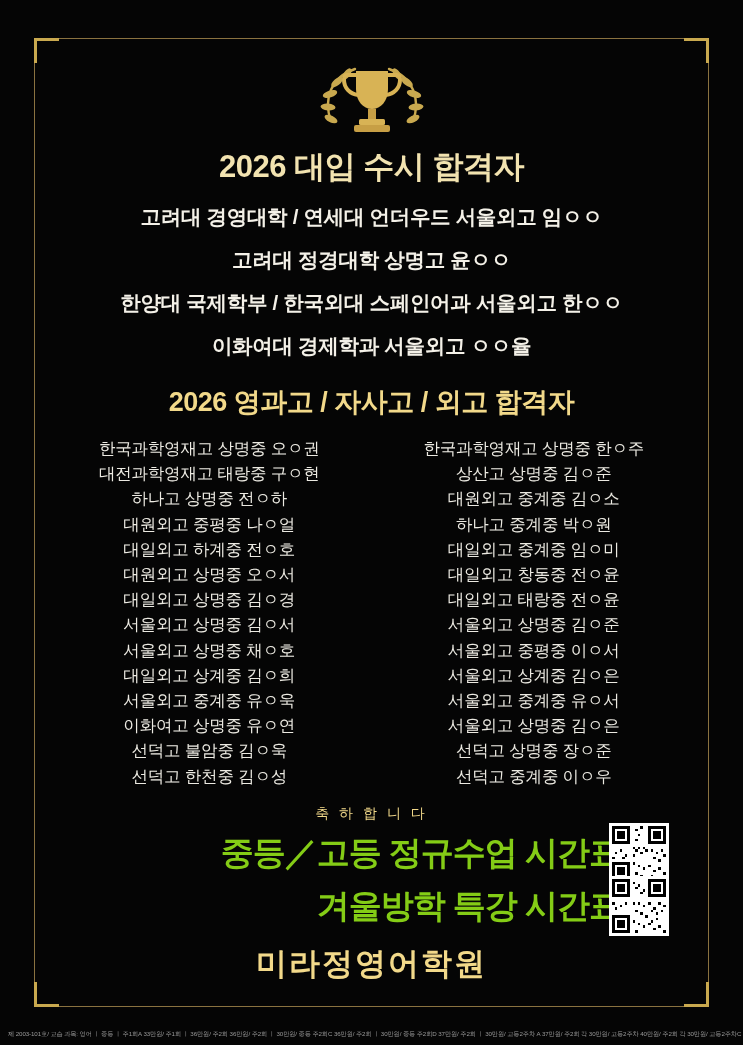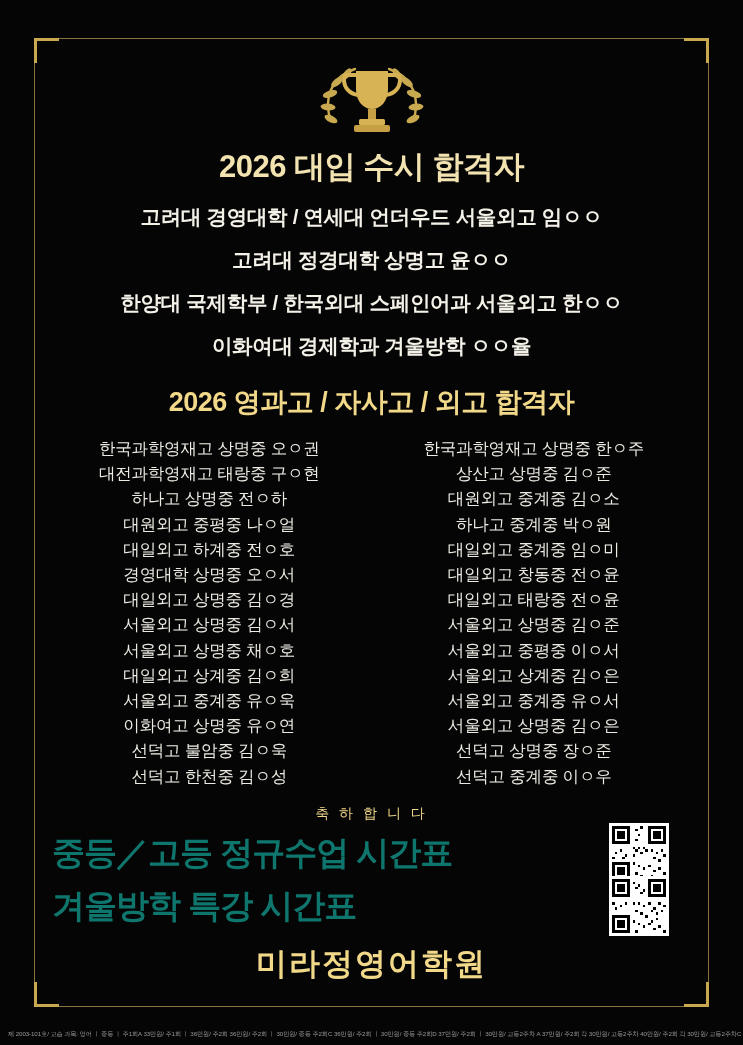--- a/index.html
+++ b/index.html
@@ -121,23 +121,23 @@
     width: 100%;
     display: flex;
     align-items: center;
     justify-content: center;
     margin-top: 8px;
     position: relative;
   }
   .promo-text {
     font-size: 33px;
     font-weight: bold;
-    color: #0f766e;
+    color: #84cc16;
     letter-spacing: -1px;
-    text-align: left;
+    text-align: right;
     flex: 1 1 auto;
     padding-right: 70px;
   }
   .qr {
     position: absolute;
     right: 22px;
     width: 60px;
     height: 60px;
     background: #fff;
     padding: 3px;
@@ -206,32 +206,32 @@
           <rect x="57" y="70" width="36" height="7" rx="2" fill="#c79f45"></rect>
         </g>
       </svg>
     </div>
 
     <div class="title-main">2026 대입 수시 합격자</div>
 
     <div class="uni-line">고려대 경영대학 / 연세대 언더우드 서울외고 임ㅇㅇ</div>
     <div class="uni-line">고려대 정경대학 상명고 윤ㅇㅇ</div>
     <div class="uni-line">한양대 국제학부 / 한국외대 스페인어과  서울외고 한ㅇㅇ</div>
-    <div class="uni-line">이화여대 경제학과 겨울방학 ㅇㅇ율</div>
+    <div class="uni-line">이화여대 경제학과 서울외고 ㅇㅇ율</div>
 
     <div class="title-sub">2026 영과고 / 자사고 / 외고 합격자</div>
 
     <div class="lists">
       <div class="col">
         <div class="entry">한국과학영재고  상명중  오ㅇ권</div>
         <div class="entry">대전과학영재고  태랑중  구ㅇ현</div>
         <div class="entry">하나고  상명중  전ㅇ하</div>
         <div class="entry">대원외고  중평중  나ㅇ얼</div>
         <div class="entry">대일외고  하계중  전ㅇ호</div>
-        <div class="entry">경영대학  상명중  오ㅇ서</div>
+        <div class="entry">대원외고  상명중  오ㅇ서</div>
         <div class="entry">대일외고  상명중  김ㅇ경</div>
         <div class="entry">서울외고  상명중  김ㅇ서</div>
         <div class="entry">서울외고  상명중  채ㅇ호</div>
         <div class="entry">대일외고  상계중  김ㅇ희</div>
         <div class="entry">서울외고  중계중  유ㅇ욱</div>
         <div class="entry">이화여고  상명중  유ㅇ연</div>
         <div class="entry">선덕고  불암중  김ㅇ욱</div>
         <div class="entry">선덕고  한천중  김ㅇ성</div>
       </div>
       <div class="col">

